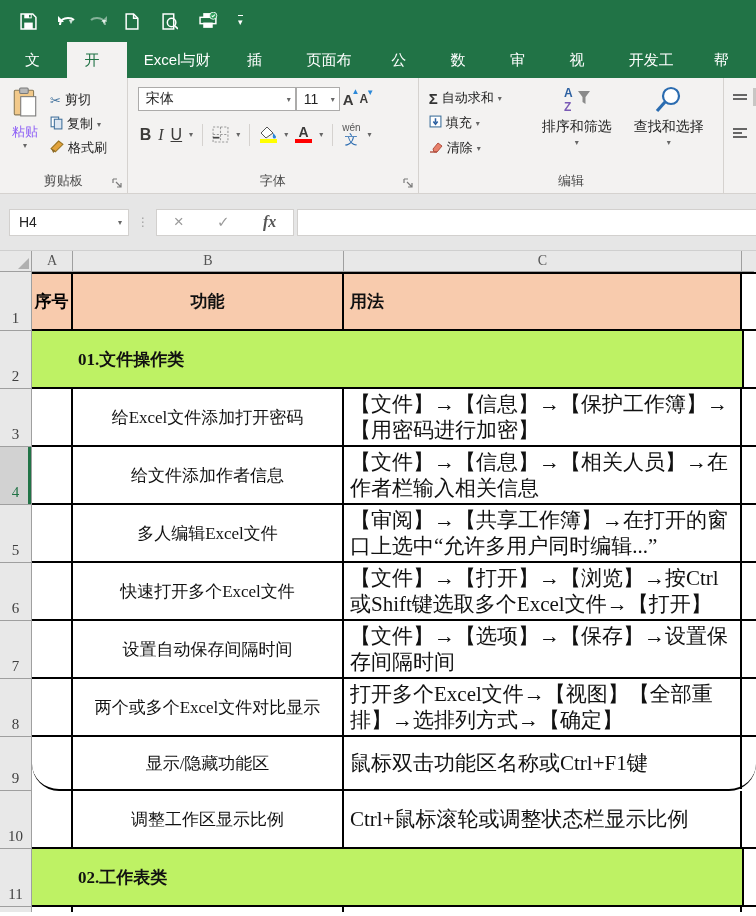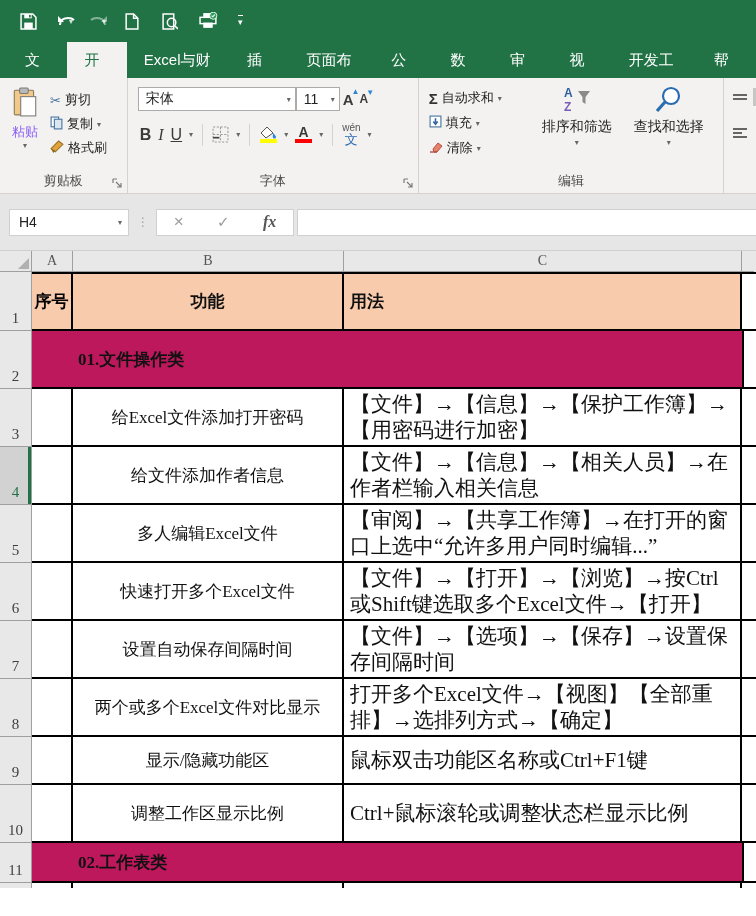--- a/index.html
+++ b/index.html
@@ -81,21 +81,21 @@
   .srow { display:flex; }
   .rowhead { width:32px; background:#e8e8e8; border-right:1px solid #9f9f9f; border-bottom:1px solid #9f9f9f; display:flex; align-items:flex-end; justify-content:center; font-size:15px; color:#3f3f3f; padding-bottom:3px; }
   .rowhead.sel { background:#d2d2d2; color:#217346; box-shadow:inset -3px 0 0 #217346; }
   .rowbody { display:flex; border-bottom:2px solid #000; width:724px; }
   .rowbody.first { border-top:2px solid #000; }
   .cA { width:41px; border-right:2px solid #000; display:flex; align-items:center; justify-content:center; }
   .cB { width:271px; border-right:2px solid #000; display:flex; align-items:center; justify-content:center; text-align:center; font-size:17px; color:#111; padding:2px; }
   .cC { width:398px; border-right:2px solid #000; display:flex; align-items:center; font-size:21px; color:#111; line-height:26px; padding:2px 3px 2px 6px; }
   .cD { width:12px; }
   .hdr .cA,.hdr .cB,.hdr .cC { background:#F8CBAD; font-weight:bold; font-size:17px; }
-  .secband { width:712px; border-right:2px solid #000; background:#be185d; font-weight:bold; font-size:17px; color:#111; display:flex; align-items:center; padding-left:46px; }
+  .secband { width:712px; border-right:2px solid #000; background:#bef264; font-weight:bold; font-size:17px; color:#111; display:flex; align-items:center; padding-left:46px; }
   .stubrow { display:flex; height:5px; }
   .stub-h { width:32px; background:#e8e8e8; border-right:1px solid #9f9f9f; }
   .stubA { width:41px; border-right:2px solid #000; }
   .stubB { width:271px; border-right:2px solid #000; }
   .stubC { width:398px; border-right:2px solid #000; }
 </style>
 </head>
 <body>
 
 <div class="titlebar">
@@ -428,39 +428,39 @@
         <div class="rowhead">8</div>
         <div class="rowbody" style="height: 58px;">
           <div class="cA"></div>
           <div class="cB">两个或多个Excel文件对比显示</div>
           <div class="cC">打开多个Excel文件→【视图】【全部重排】→选排列方式→【确定】</div>
           <div class="cD"></div>
         </div>
       </div>
       <div class="srow">
         <div class="rowhead">9</div>
-        <div class="rowbody" style="height: 48px;">
+        <div class="rowbody" style="height: 54px; border-radius: 28px;">
           <div class="cA"></div>
           <div class="cB">显示/隐藏功能区</div>
           <div class="cC">鼠标双击功能区名称或Ctrl+F1键</div>
           <div class="cD"></div>
         </div>
       </div>
       <div class="srow">
         <div class="rowhead">10</div>
         <div class="rowbody" style="height: 58px;">
           <div class="cA"></div>
           <div class="cB">调整工作区显示比例</div>
           <div class="cC">Ctrl+鼠标滚轮或调整状态栏显示比例</div>
           <div class="cD"></div>
         </div>
       </div>
       <div class="srow">
         <div class="rowhead">11</div>
-        <div class="rowbody" style="height: 40px;">
+        <div class="rowbody" style="height: 58px;">
           <div class="secband">02.工作表类</div>
           <div class="cD"></div>
         </div>
       </div>
     </div>
   <div class="stubrow">
     <div class="stub-h"></div>
     <div class="stubA"></div>
     <div class="stubB"></div>
     <div class="stubC"></div>

